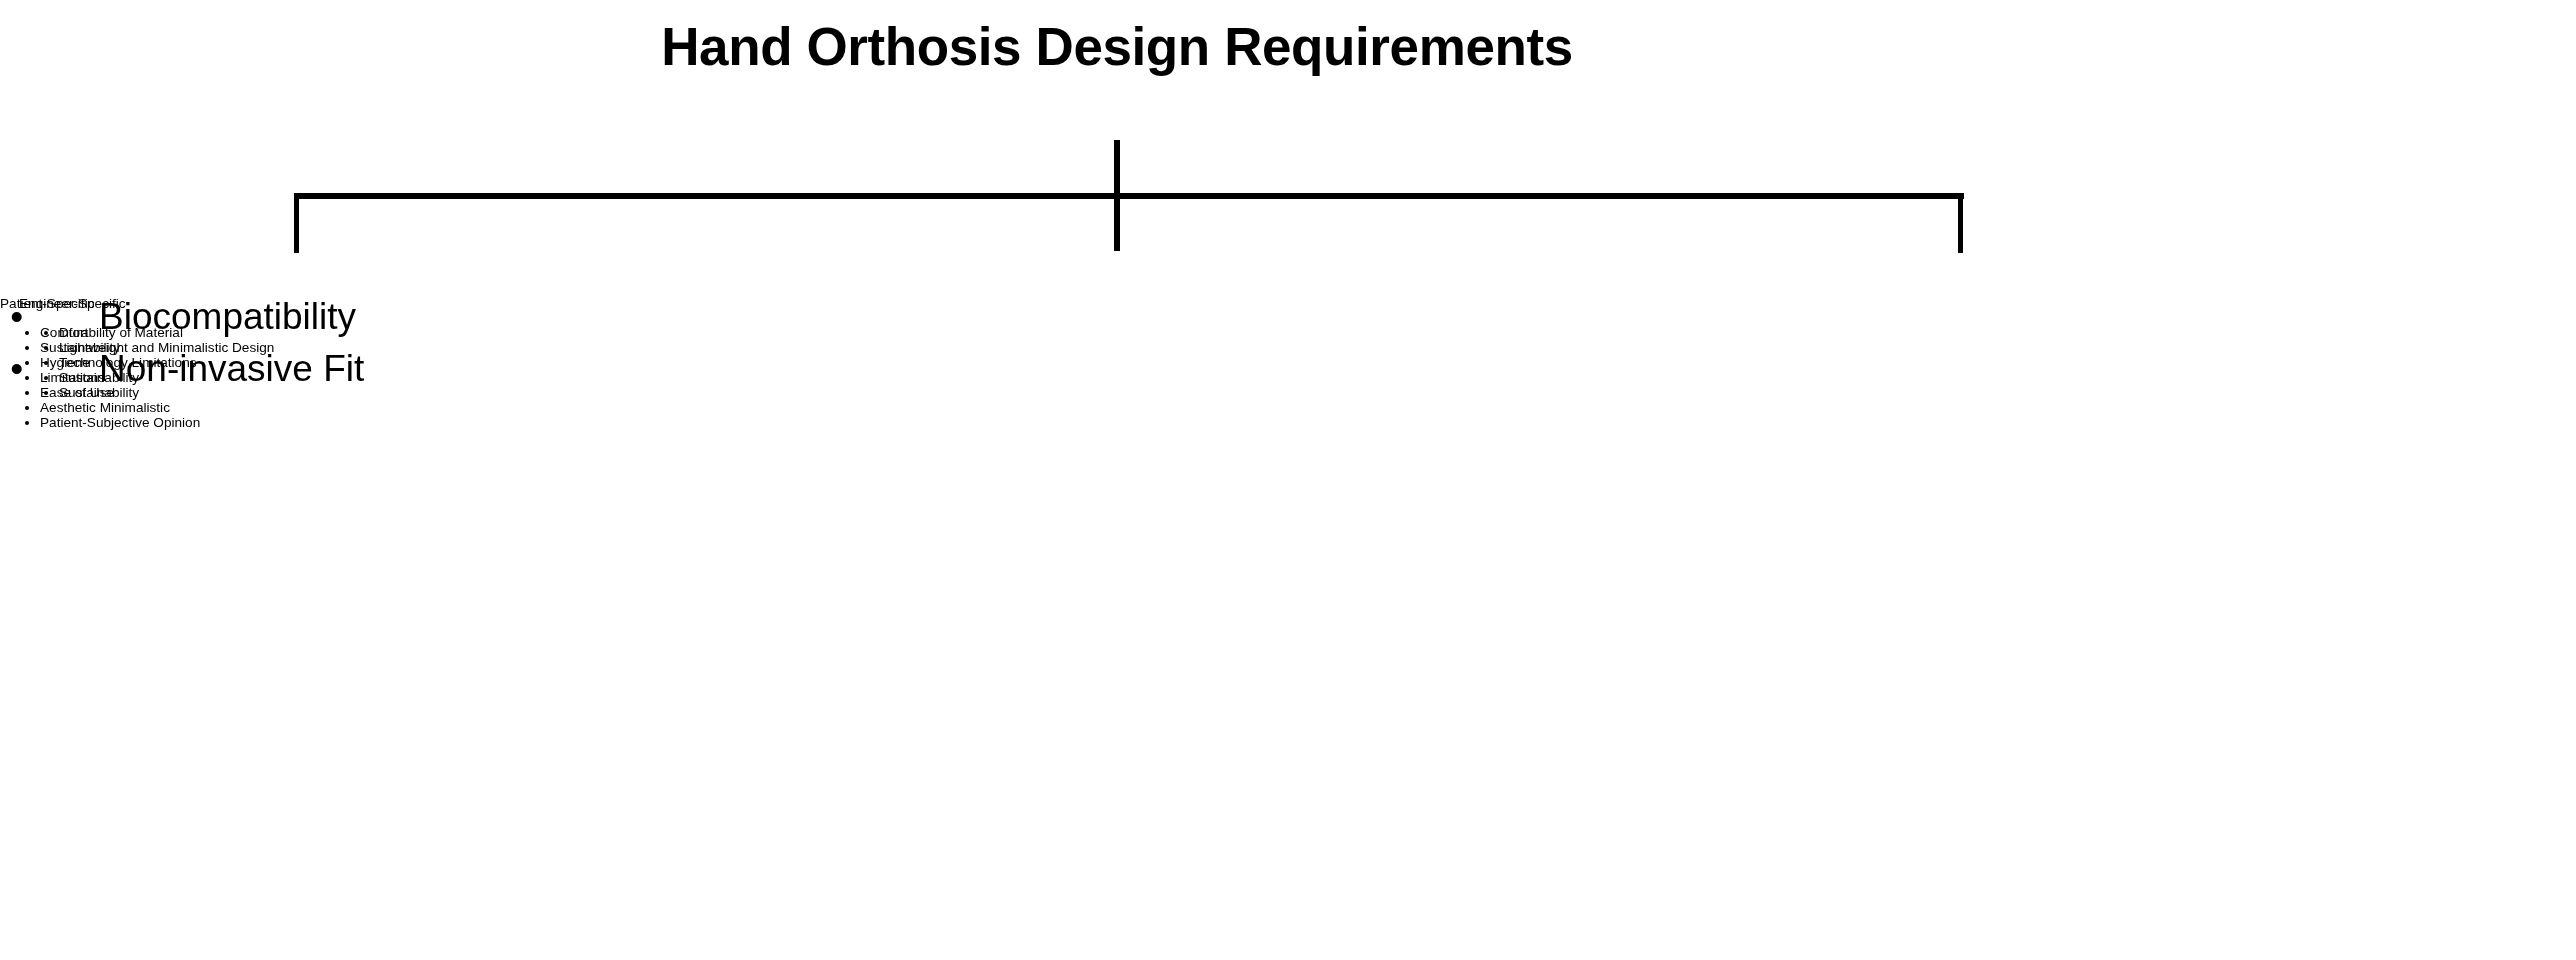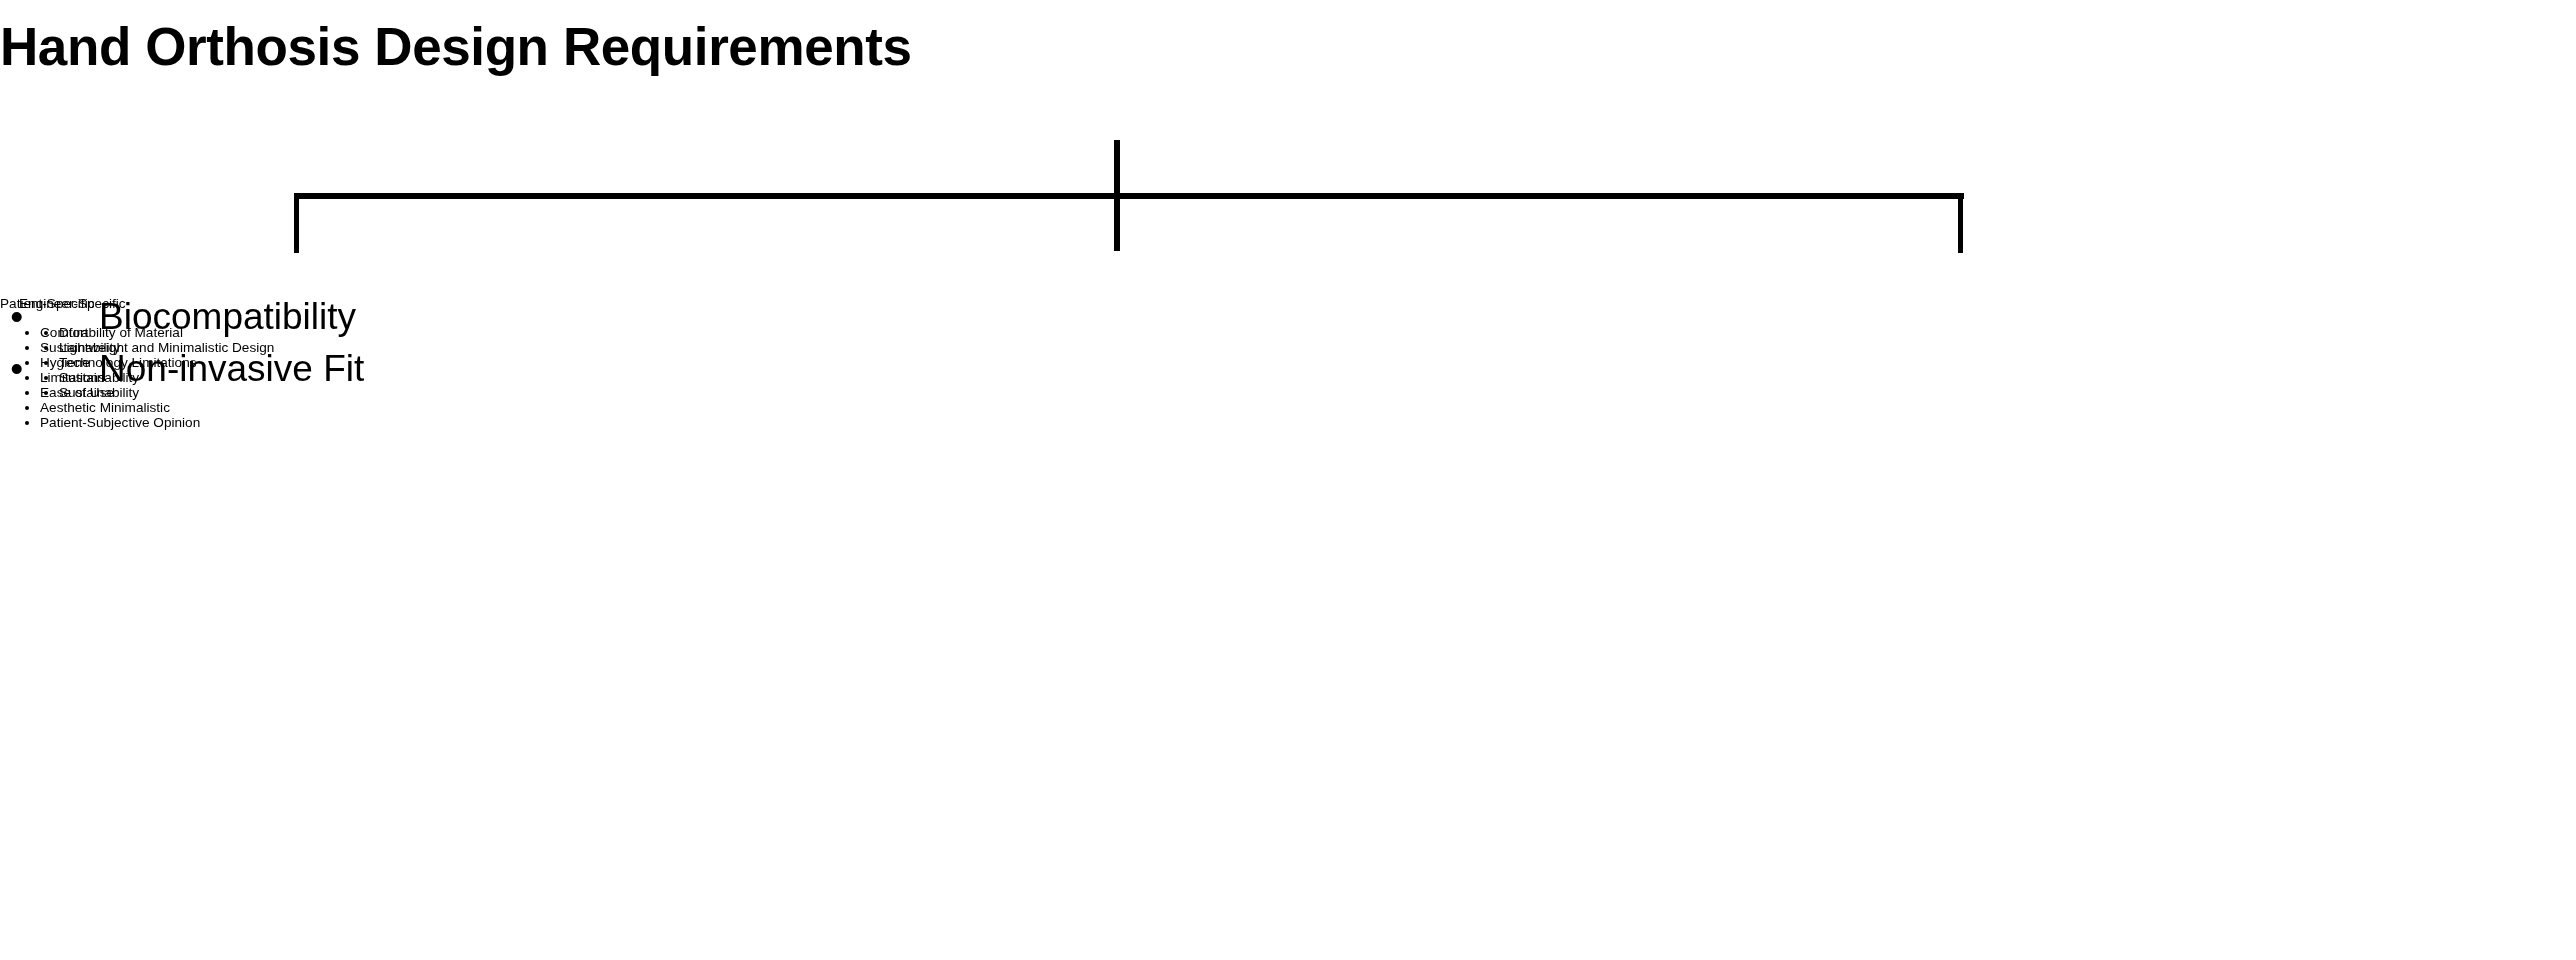--- a/index.html
+++ b/index.html
@@ -15,21 +15,21 @@
     font-family: "Liberation Sans", sans-serif;
     color: #000000;
   }
 
   
   #diagram-title {
     position: absolute;
     left: 0;
     top: 20.4px;
     width: 2234px;
-    text-align: left;
+    text-align: center;
     font-size: 53px;
     font-weight: bold;
     letter-spacing: -0.4px;
     white-space: nowrap;
     line-height: 1;
   }
 
   
   #connector-group { position: absolute; left: 0; top: 0; width: 2576px; height: 961px; }
   .conn-line { position: absolute; background: #000000; }

